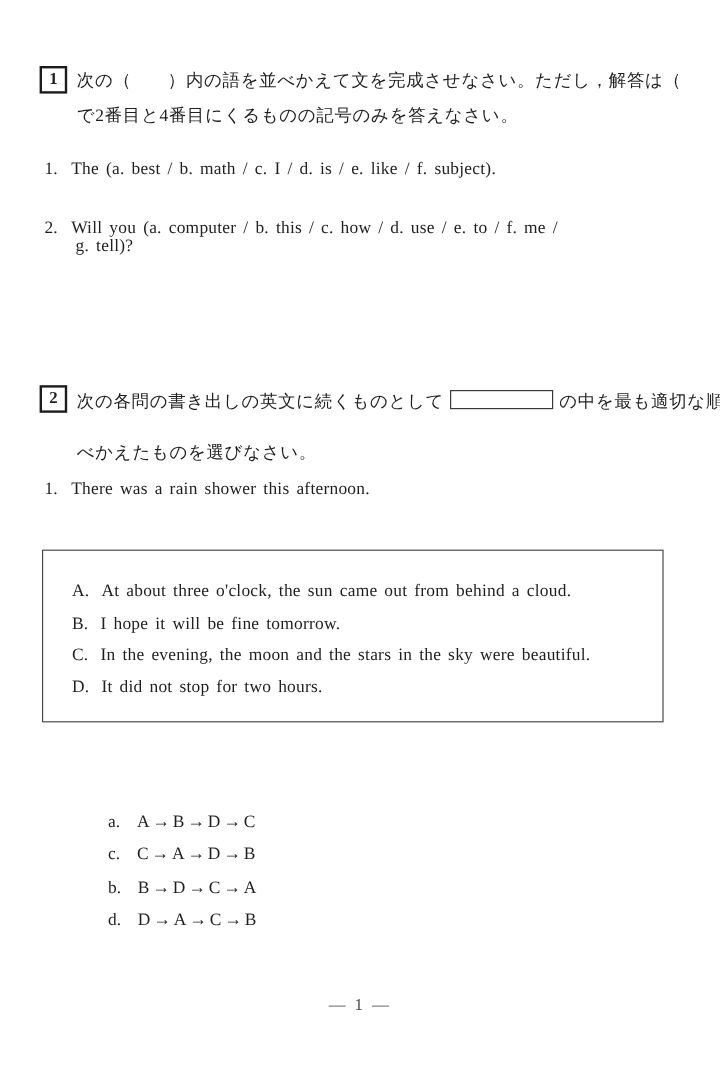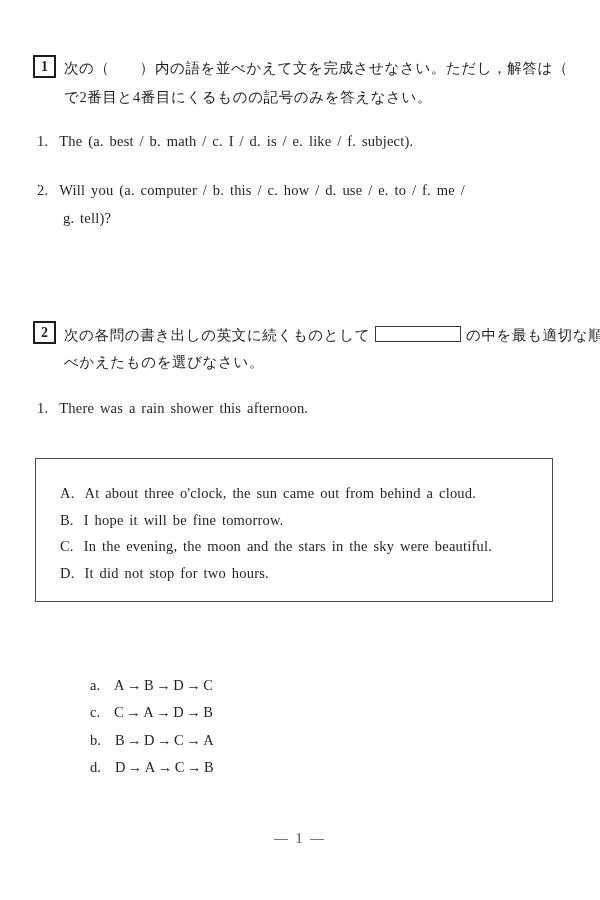--- a/index.html
+++ b/index.html
@@ -81,29 +81,29 @@
   <div class="abs jp" style="left:64px; top:58px;">次の（　　）内の語を並べかえて文を完成させなさい。ただし，解答は（　　）内</div>
   <div class="abs jp" style="left:64px; top:87px;">で2番目と4番目にくるものの記号のみを答えなさい。</div>
 
   <div class="abs en" style="left:37px; top:133px;">
     <span class="qlabel">1.</span><span>The (a. best / b. math / c. I / d. is / e. like / f. subject).</span>
   </div>
 
   <div class="abs en" style="left:37px; top:182px;">
     <span class="qlabel">2.</span><span>Will you (a. computer / b. this / c. how / d. use / e. to / f. me /</span>
   </div>
-  <div class="abs en" style="left:63px; top:210px;">g. tell)?</div>
+  <div class="abs en" style="left:63px; top:197px;">g. tell)?</div>
 
   <div class="abs numbox" style="left:33px; top:321px;">
     <span>2</span>
   </div>
   <div class="abs jp" style="left:64px; top:325px;">
     <span>次の各問の書き出しの英文に続くものとして</span><span class="inline-blank"></span><span>の中を最も適切な順に並</span>
   </div>
-  <div class="abs jp" style="left:64px; top:352px;">べかえたものを選びなさい。</div>
+  <div class="abs jp" style="left:64px; top:368px;">べかえたものを選びなさい。</div>
 
   <div class="abs en" style="left:37px; top:400px;">
     <span class="qlabel">1.</span><span>There was a rain shower this afternoon.</span>
   </div>
 
   <div class="abs choices-box" style="left:35px; top:458px; width:518px; height:144px;">
     <div class="choice-row">
       <span class="clabel">A.</span><span>At about three o'clock, the sun came out from behind a cloud.</span>
     </div>
     <div class="choice-row">

